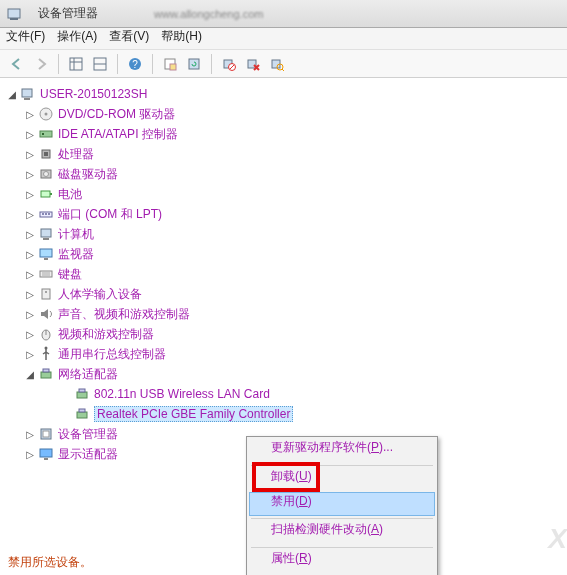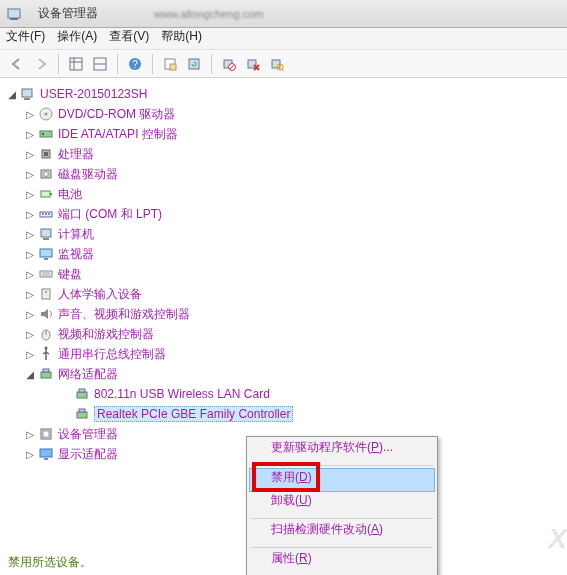--- a/index.html
+++ b/index.html
@@ -20,21 +20,21 @@
 .lbl { color: #a21caf; }
 .lbl.sel { background: #cde8ff; border: 1px dotted #5a9fd4; padding: 0 2px; }
 .ind0 { padding-left: 0; }
 .ind1 { padding-left: 18px; }
 .ind3 { padding-left: 54px; }
 .ctxmenu { position: absolute; left: 246px; top: 436px; width: 192px; background: #f2f2f2; border: 1px solid #979797; box-shadow: 2px 2px 4px rgba(0,0,0,.3); padding: 2px; z-index: 10; }
 .ctxmenu .item { height: 24px; display: flex; align-items: flex-start; padding: 0 22px; color: #a21caf; }
 .ctxmenu .item.hl { background: #bfdfff; border: 1px solid #7ab6e8; padding: 0 21px; }
 .ctxmenu .msep { height: 1px; background: #d0d0d0; margin: 2px 2px; }
 .redbox { position: absolute; left: 252px; top: 462px; width: 68px; height: 30px; border: 4px solid #e40000; z-index: 20; pointer-events: none; }
-.statusbar { position: absolute; bottom: 4px; left: 8px; color: #4d7c0f; }
+.statusbar { position: absolute; bottom: 4px; left: 8px; color: #c2410c; }
 .watermark { position: absolute; right: 0; bottom: 20px; color: #ccc; font-size: 28px; font-weight: bold; font-style: italic; opacity: 0.5; pointer-events:none; }
 u { text-decoration: underline; }
 svg { display: block; }
 </style>
 </head>
 <body>
 
 <div class="titlebar">
   <span class="t-icon">
     <svg width="16" height="16">
@@ -315,25 +315,25 @@
       </span>
       <span class="lbl">显示适配器</span>
     </div>
   </div>
 
 <div class="ctxmenu">
   <div class="item">
       <span id="cm0">更新驱动程序软件(<u>P</u>)...</span>
     </div>
   <div class="msep"></div>
+  <div class="item">
+      <span id="cm2">卸载(<u>U</u>)</span>
+    </div>
   <div class="item hl">
       <span id="cm1">禁用(<u>D</u>)</span>
-    </div>
-  <div class="item">
-      <span id="cm2">卸载(<u>U</u>)</span>
     </div>
   <div class="msep"></div>
   <div class="item">
       <span id="cm3">扫描检测硬件改动(<u>A</u>)</span>
     </div>
   <div class="msep"></div>
   <div class="item">
       <span id="cm4">属性(<u>R</u>)</span>
     </div>
 </div>

